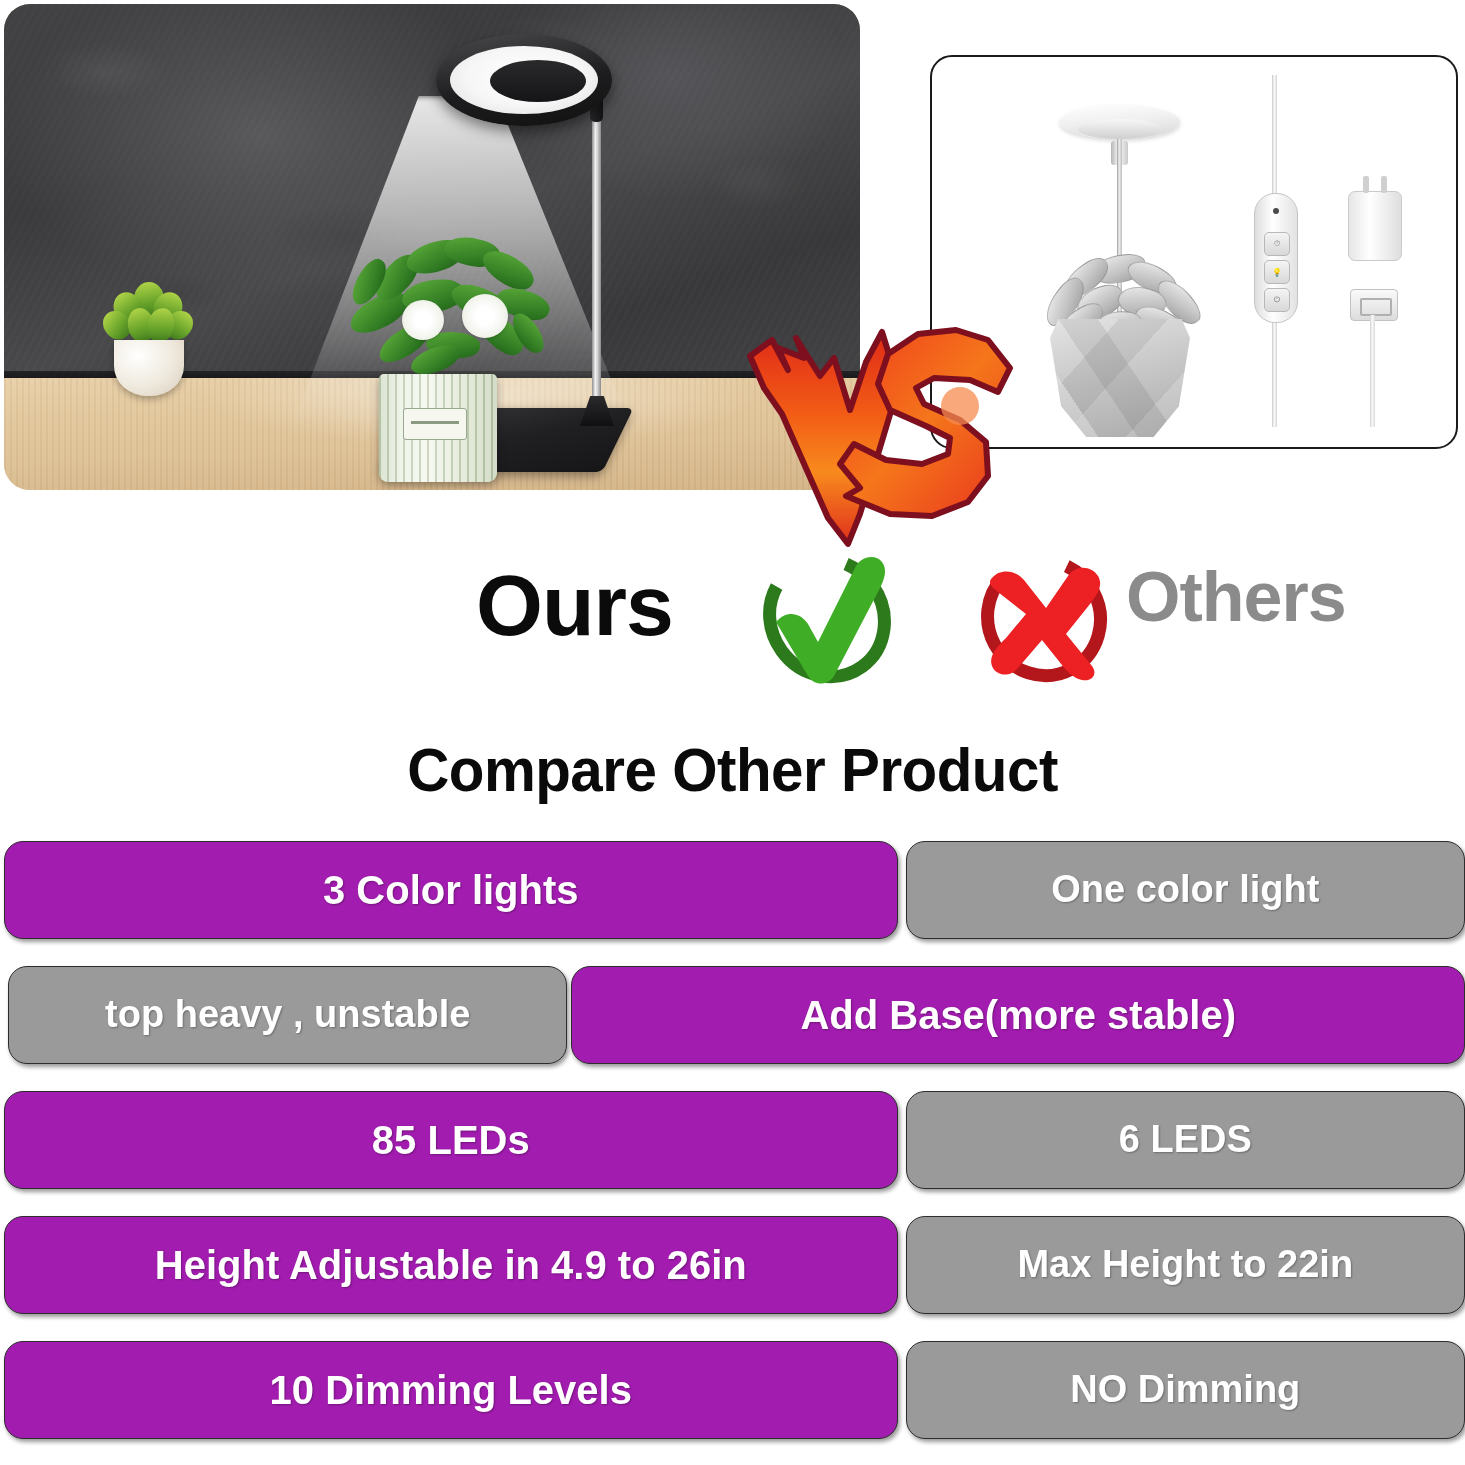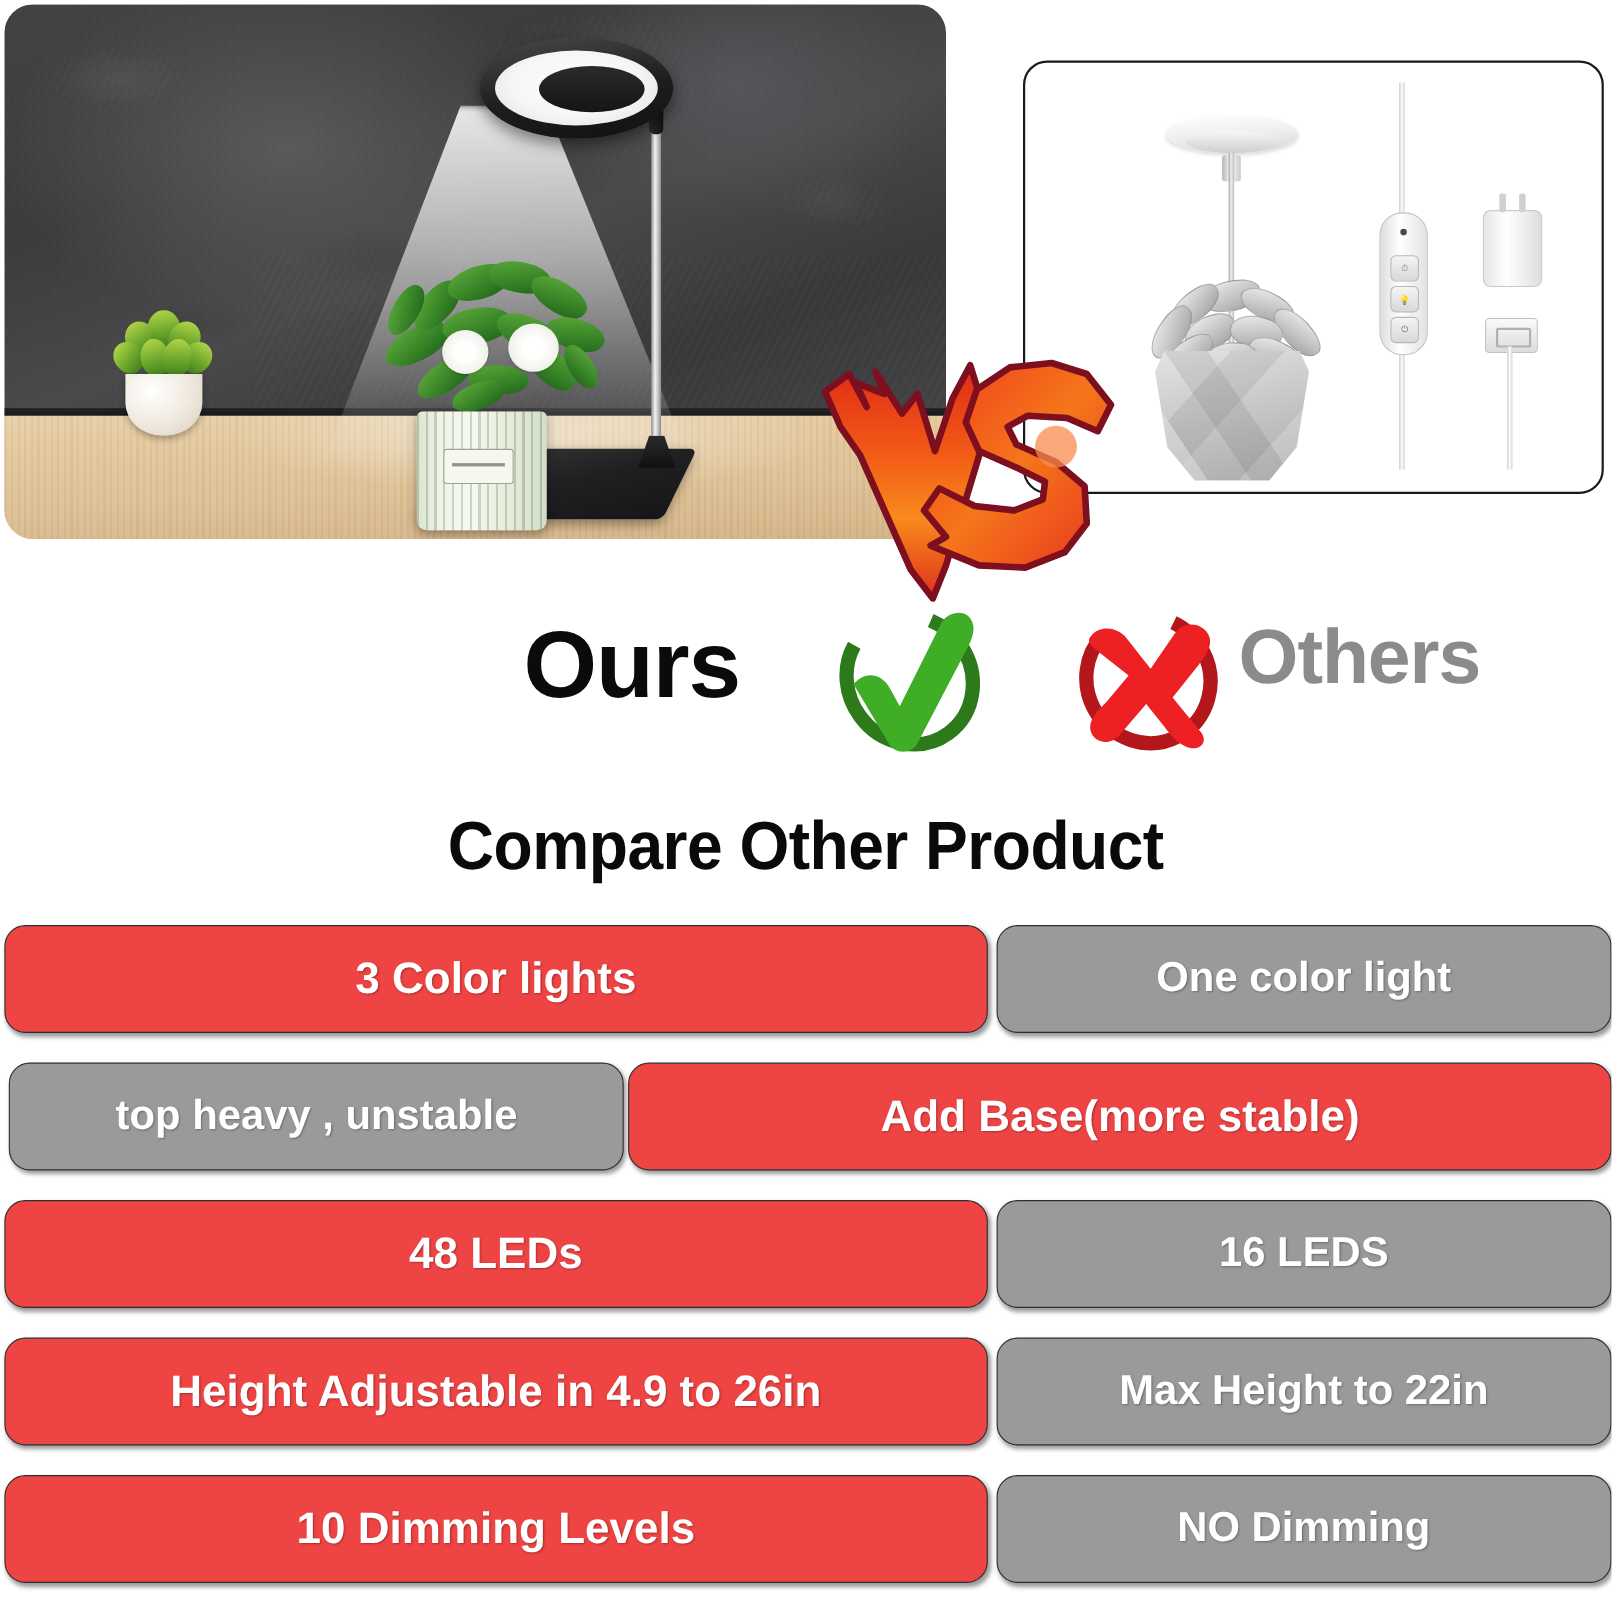--- a/index.html
+++ b/index.html
@@ -267,21 +267,21 @@
     border-radius:19px;
     border:1px solid #2d2d2d;
     box-shadow:2px 3px 4px rgba(0,0,0,.40);
     text-shadow:1px 1px 2px rgba(0,0,0,.30);
     padding:0 14px;
     box-sizing:border-box;
     line-height:1.05;
   }
   .cell-ours{
     width:932px;margin-left:4px;
-    background:#ef4444;
+    background:#a21caf;
     font-size:40px;
   }
   .cell-others{
     width:583px;margin-left:8px;
     background:#9a9a9a;
     font-size:38px;
   }
 </style>
 </head>
 <body>
@@ -451,22 +451,22 @@
       <div class="cell cell-ours">3 Color lights</div>
       <div class="cell cell-others">One color light</div>
     </div>
 
     <div class="trow">
       <div class="cell cell-others">top heavy , unstable</div>
       <div class="cell cell-ours">Add Base(more stable)</div>
     </div>
 
     <div class="trow">
-      <div class="cell cell-ours">48 LEDs</div>
-      <div class="cell cell-others">16 LEDS</div>
+      <div class="cell cell-ours">85 LEDs</div>
+      <div class="cell cell-others">6 LEDS</div>
     </div>
 
     <div class="trow">
       <div class="cell cell-ours">Height Adjustable in 4.9 to 26in</div>
       <div class="cell cell-others">Max Height to 22in</div>
     </div>
 
     <div class="trow">
       <div class="cell cell-ours">10 Dimming Levels</div>
       <div class="cell cell-others">NO Dimming</div>

